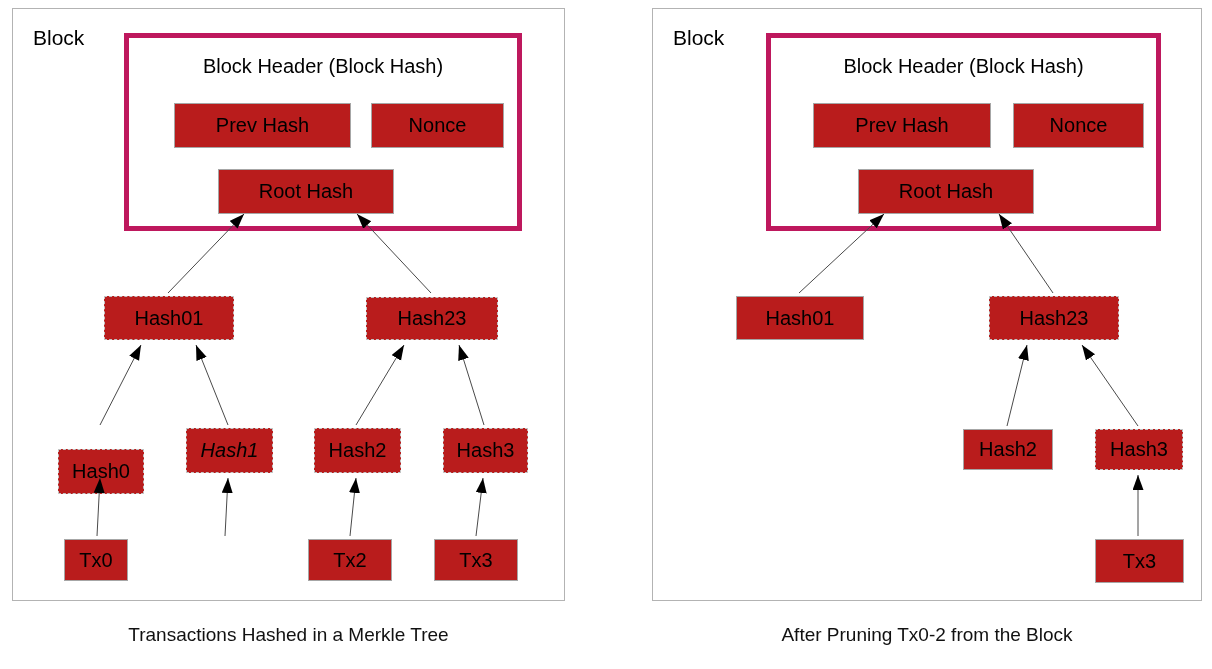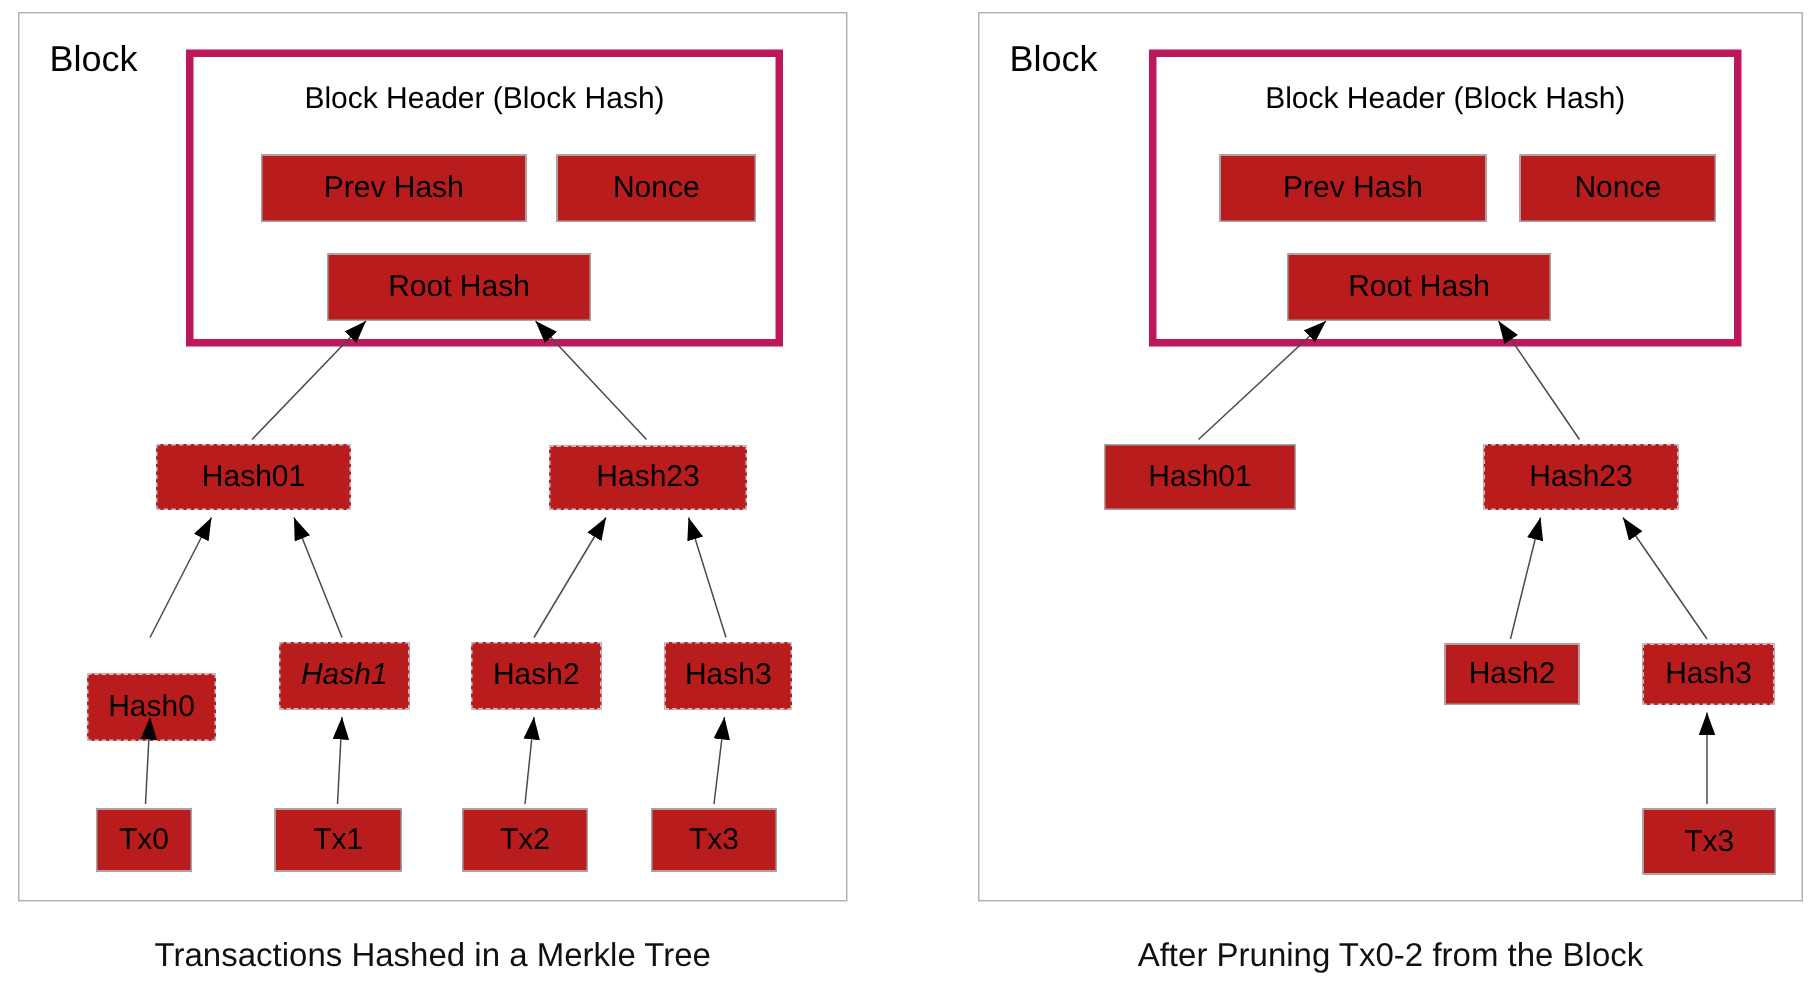--- a/index.html
+++ b/index.html
@@ -5,31 +5,31 @@
   * { margin:0; padding:0; box-sizing:border-box; }
   html,body { background:#ffffff; }
   body {
     width:1212px; height:669px;
     font-family:"Liberation Sans", sans-serif;
     color:#000;
     overflow:hidden;
   }
   .canvas { position:relative; width:1212px; height:669px; background:#fff; }
   .panel { position:absolute; border:1px solid #b3b3b3; background:#fff; }
-  .block-label { position:absolute; left:20px; top:17px; font-size:24px; color:#000; }
+  .block-label { position:absolute; left:20px; top:17px; font-size:21px; color:#000; }
   .header-box { position:absolute; border:5px solid #be185d; background:#fff; }
   .header-title { position:absolute; left:0; top:17px; width:100%; text-align:center; font-size:20px; }
   .box {
     position:absolute; background:#b91c1c;
     display:flex; align-items:center; justify-content:center;
     font-size:20px; white-space:nowrap; color:#000;
   }
   .solid  { border:1px solid #a6a6a6; }
   .dashed { border:1px dashed #c4c4c4; }
-  .caption { position:absolute; top:624px; text-align:center; font-size:22px; color:#111; }
+  .caption { position:absolute; top:624px; text-align:center; font-size:19px; color:#111; }
   svg.arrows { position:absolute; left:0; top:0; width:1212px; height:669px; pointer-events:none; }
   svg.arrows line { stroke:#4a4a4a; stroke-width:1; }
 </style>
 </head>
 <body>
 
 <div class="canvas">
 
   <div class="panel" style="left:12px; top:8px; width:553px; height:593px;">
     <div class="block-label">Block</div>
@@ -62,23 +62,20 @@
     </div>
     <div class="box dashed" style="left:301px; top:419px; width:87px; height:45px;">
       <span>Hash2</span>
     </div>
     <div class="box dashed" style="left:430px; top:419px; width:85px; height:45px;">
       <span>Hash3</span>
     </div>
 
     <div class="box solid" style="left:51px; top:530px; width:64px; height:42px;">
       <span>Tx0</span>
-    </div>
-    <div class="box solid" style="left:170px; top:530px; width:85px; height:42px;">
-      <span>Tx1</span>
     </div>
     <div class="box solid" style="left:295px; top:530px; width:84px; height:42px;">
       <span>Tx2</span>
     </div>
     <div class="box solid" style="left:421px; top:530px; width:84px; height:42px;">
       <span>Tx3</span>
     </div>
   </div>
 
   <div class="panel" style="left:652px; top:8px; width:550px; height:593px;">

